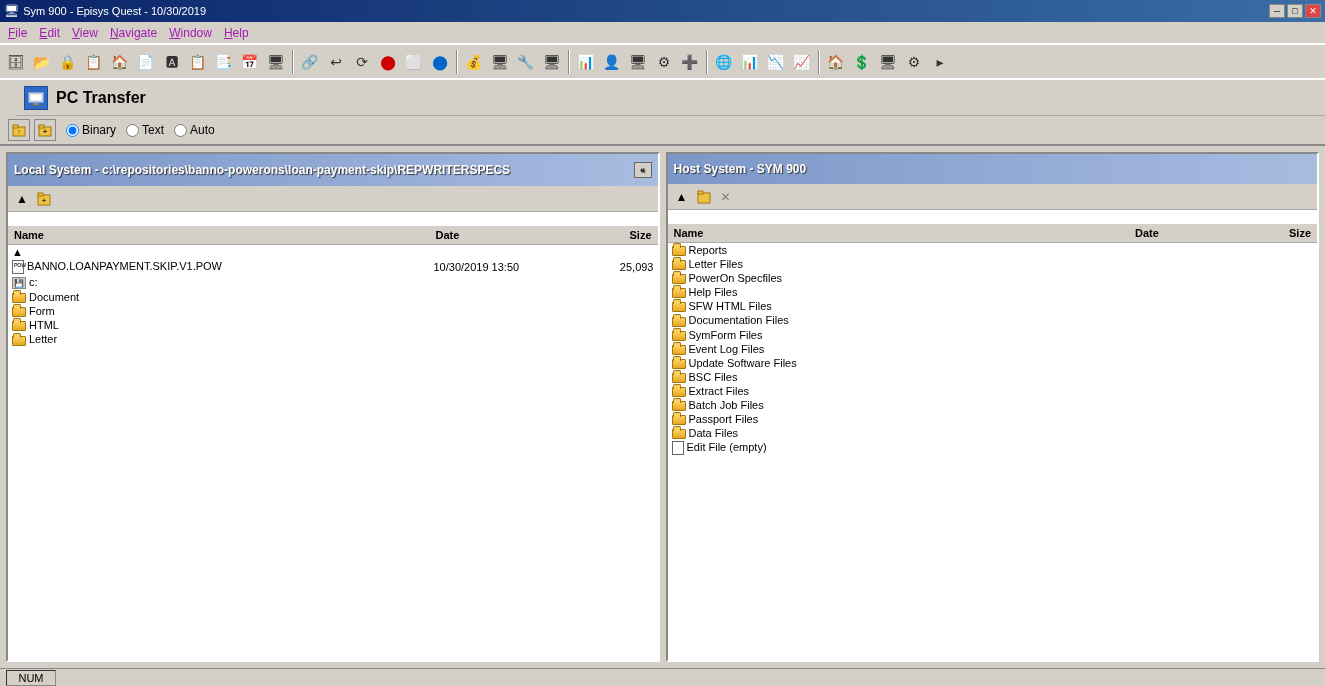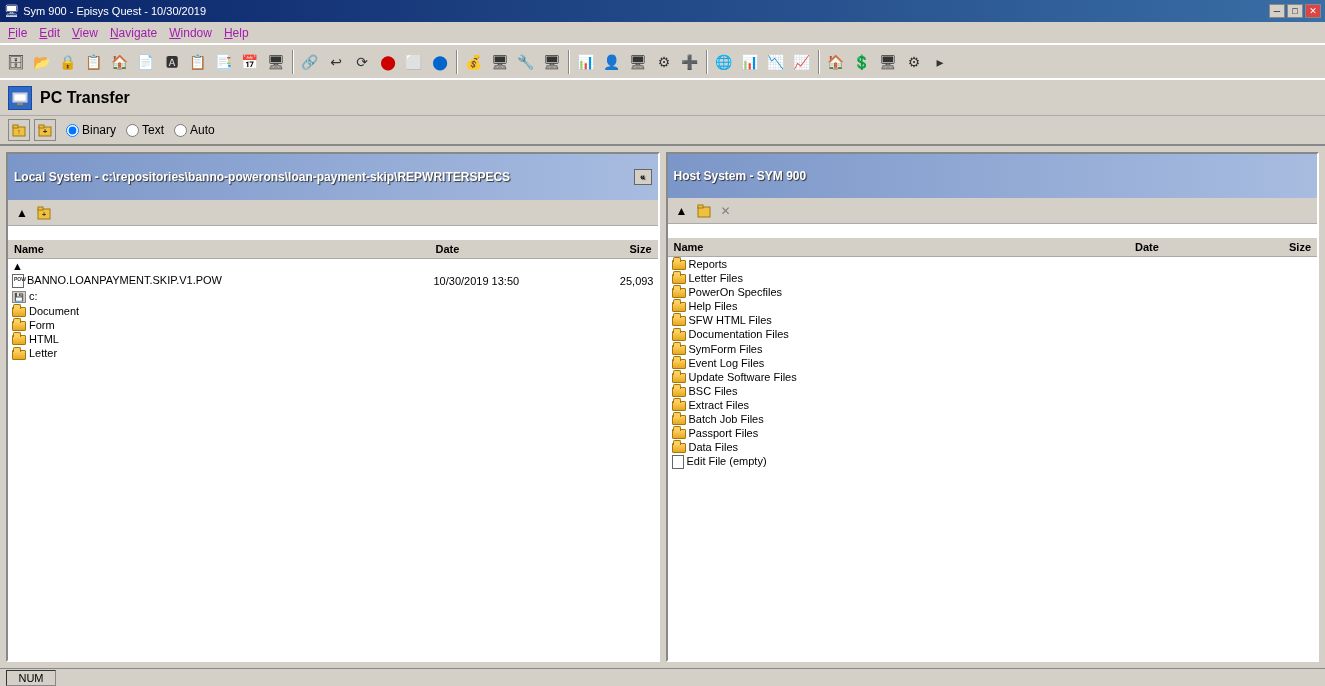--- a/index.html
+++ b/index.html
@@ -98,20 +98,21 @@
 
     
     #pc-transfer-header {
       background: #d4d0c8;
       height: 36px;
       display: flex;
       align-items: center;
       padding: 0 8px;
       border-bottom: 1px solid #aaa;
       gap: 8px;
+      margin-left: 16px;
     }
     #pc-transfer-icon {
       width: 24px;
       height: 24px;
       background: #316ac5;
       display: flex;
       align-items: center;
       justify-content: center;
       color: #fff;
       font-size: 14px;
@@ -171,21 +172,21 @@
       background: #fff;
       display: flex;
       flex-direction: column;
       overflow: hidden;
     }
     .panel-header {
       background: linear-gradient(to right, #7b96c8, #a8bce0);
       color: #fff;
       font-weight: bold;
       font-size: 12px;
-      padding: 15px 6px;
+      padding: 8px 6px;
       display: flex;
       align-items: center;
       justify-content: space-between;
       text-shadow: 1px 1px 1px #333;
     }
     .panel-header-btns {
       display: flex;
       gap: 2px;
     }
     .panel-header-btn {

